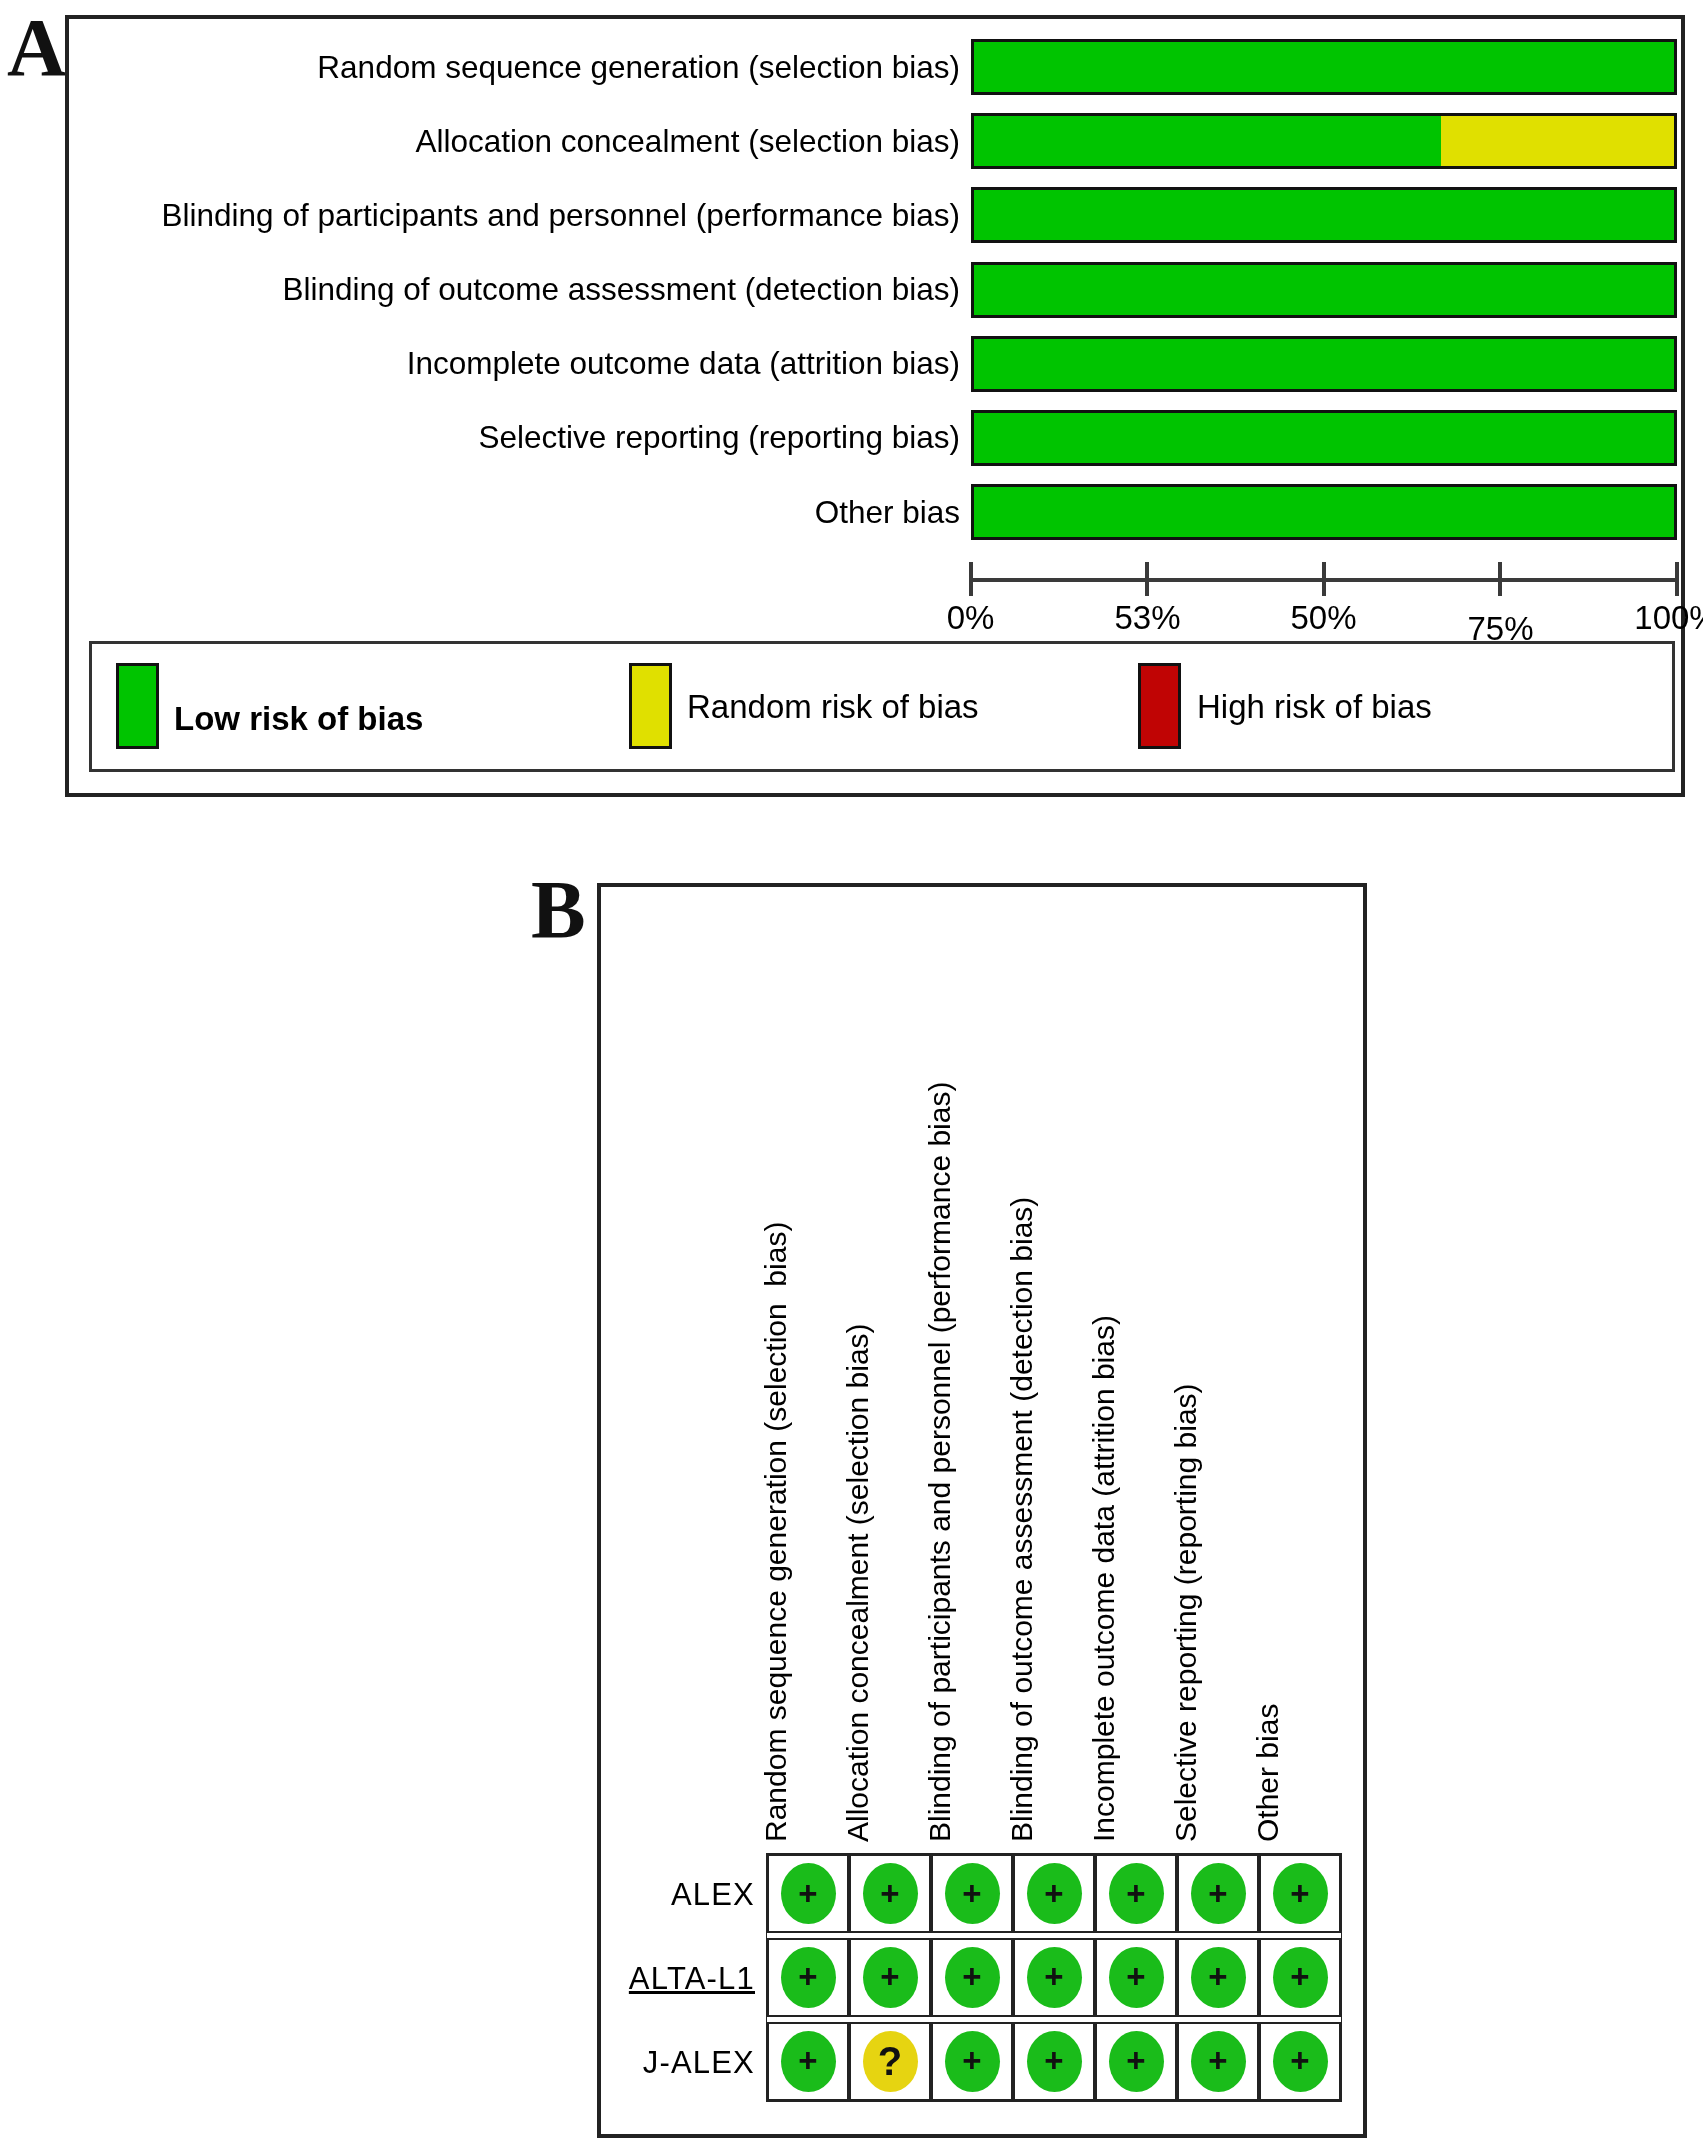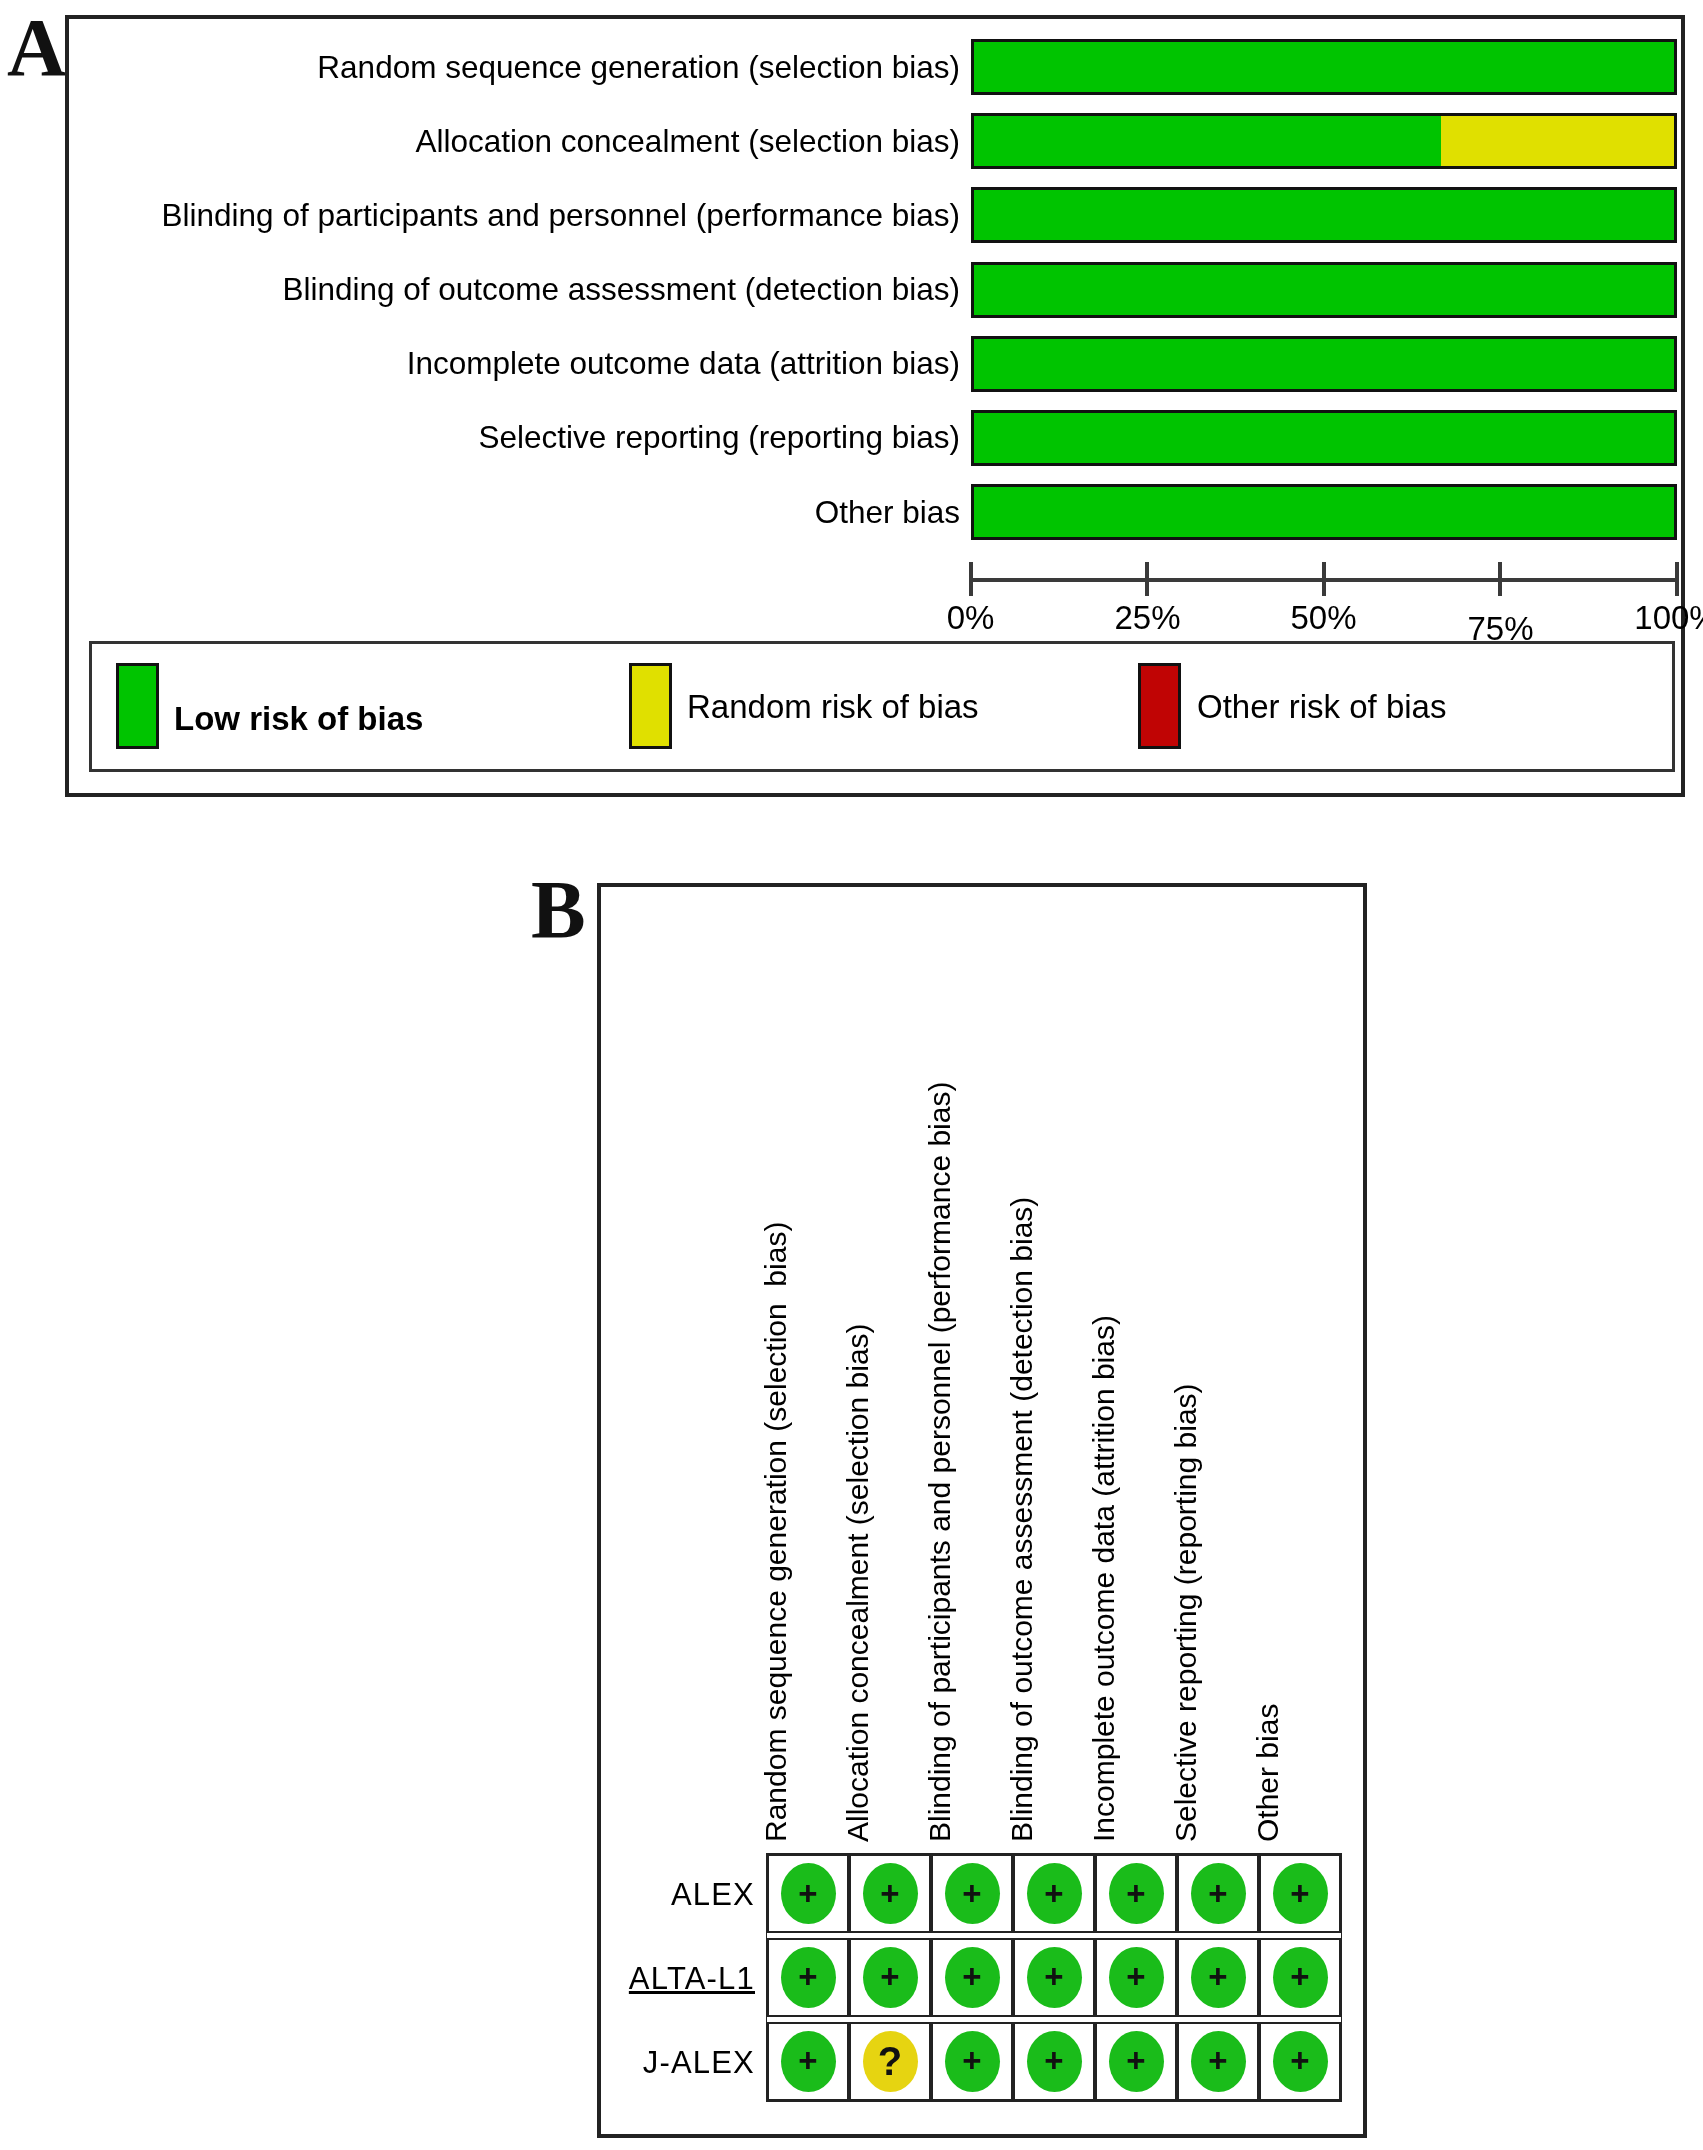--- a/index.html
+++ b/index.html
@@ -75,37 +75,37 @@
       <div class="a-row-label" style="left: 71px; top: 488px; width: 889px;">Other bias</div>
       <div class="a-bar" style="left: 971px; top: 484px; width: 706px; height: 56px;">
         <div class="seg" style="width: 100%; background: rgb(0, 196, 0);"></div>
       </div>
     </div>
   <div id="a-axis">
       <div class="axis-line" style="left: 971px; top: 578px; width: 706px; height: 3.6px;"></div>
       <div class="tick" style="left: 969px; top: 562px; width: 3.6px; height: 34px;"></div>
       <div class="tick-label" style="left: 893px; top: 599px; width: 155px;">0%</div>
       <div class="tick" style="left: 1145px; top: 562px; width: 3.6px; height: 34px;"></div>
-      <div class="tick-label" style="left: 1070px; top: 599px; width: 155px;">25%</div>
+      <div class="tick-label" style="left: 1070px; top: 599px; width: 155px;">53%</div>
       <div class="tick" style="left: 1322px; top: 562px; width: 3.6px; height: 34px;"></div>
       <div class="tick-label" style="left: 1246px; top: 599px; width: 155px;">50%</div>
       <div class="tick" style="left: 1498px; top: 562px; width: 3.6px; height: 34px;"></div>
       <div class="tick-label" style="left: 1423px; top: 599px; width: 155px; margin-top: 11px;">75%</div>
       <div class="tick" style="left: 1675px; top: 562px; width: 3.6px; height: 34px;"></div>
       <div class="tick-label" style="left: 1599px; top: 599px; width: 155px;">100%</div>
     </div>
 
   <div class="legend-box" style="left:89px;top:641px;width:1586px;height:131px;"></div>
   <div id="a-legend">
       <div class="legend-swatch" style="left: 116px; top: 663px; width: 43px; height: 86px; background: rgb(0, 196, 0);"></div>
       <div class="legend-label" style="left: 174px; top: 700px; font-weight: bold;">Low risk of bias</div>
       <div class="legend-swatch" style="left: 629px; top: 663px; width: 43px; height: 86px; background: rgb(224, 224, 0);"></div>
       <div class="legend-label" style="left: 687px; top: 688px;">Random risk of bias</div>
       <div class="legend-swatch" style="left: 1138px; top: 663px; width: 43px; height: 86px; background: rgb(192, 4, 4);"></div>
-      <div class="legend-label" style="left: 1197px; top: 688px;">Other risk of bias</div>
+      <div class="legend-label" style="left: 1197px; top: 688px;">High risk of bias</div>
     </div>
 
   <div class="panel-letter" style="left:531px;top:869px;">B</div>
 
   <div class="frame" style="left:597px;top:883px;width:770px;height:1255px;"></div>
 
   <div id="b-col-labels">
       <div class="b-col-label" style="left: 792px; top: 1809px;">Random sequence generation (selection  bias)</div>
       <div class="b-col-label" style="left: 874px; top: 1809px;">Allocation concealment (selection bias)</div>
       <div class="b-col-label" style="left: 956px; top: 1809px;">Blinding of participants and personnel (performance bias)</div>

